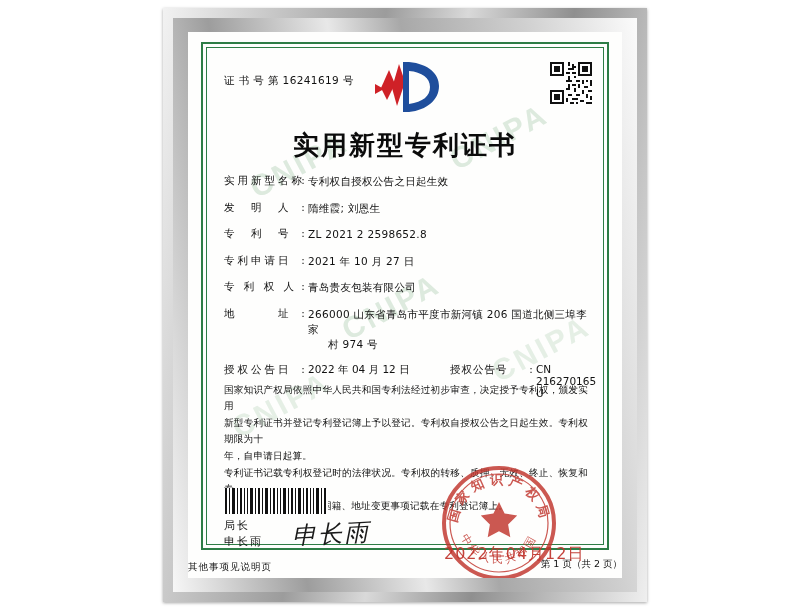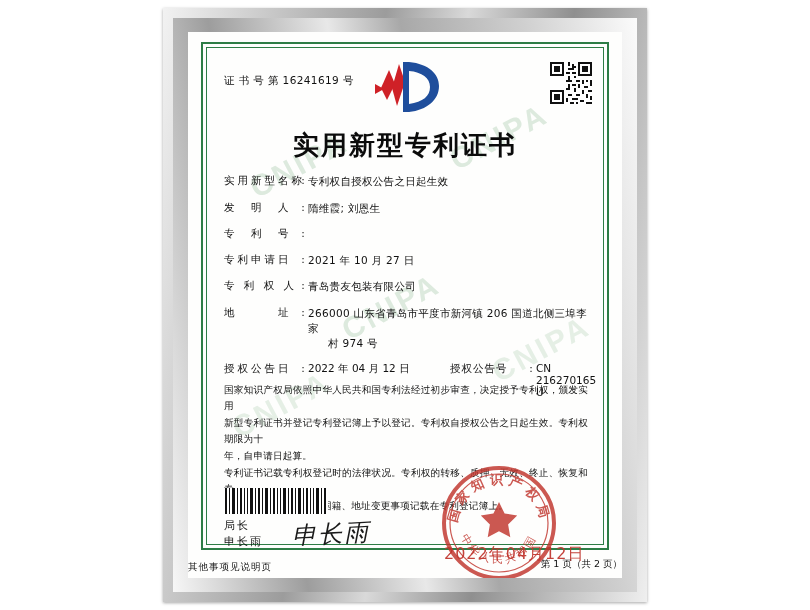--- a/index.html
+++ b/index.html
@@ -349,20 +349,21 @@
 
     <div class="field">
       <span class="lab">发　明　人</span>
       <span class="colon">:</span>
       <span class="val">隋维霞; 刘恩生</span>
     </div>
 
     <div class="field">
       <span class="lab">专　利　号</span>
       <span class="colon">:</span>
+      <span class="val">ZL 2021 2 2598652.8</span>
     </div>
 
     <div class="field">
       <span class="lab">专利申请日</span>
       <span class="colon">:</span>
       <span class="val">2021 年 10 月 27 日</span>
     </div>
 
     <div class="field">
       <span class="lab">专 利 权 人</span>

